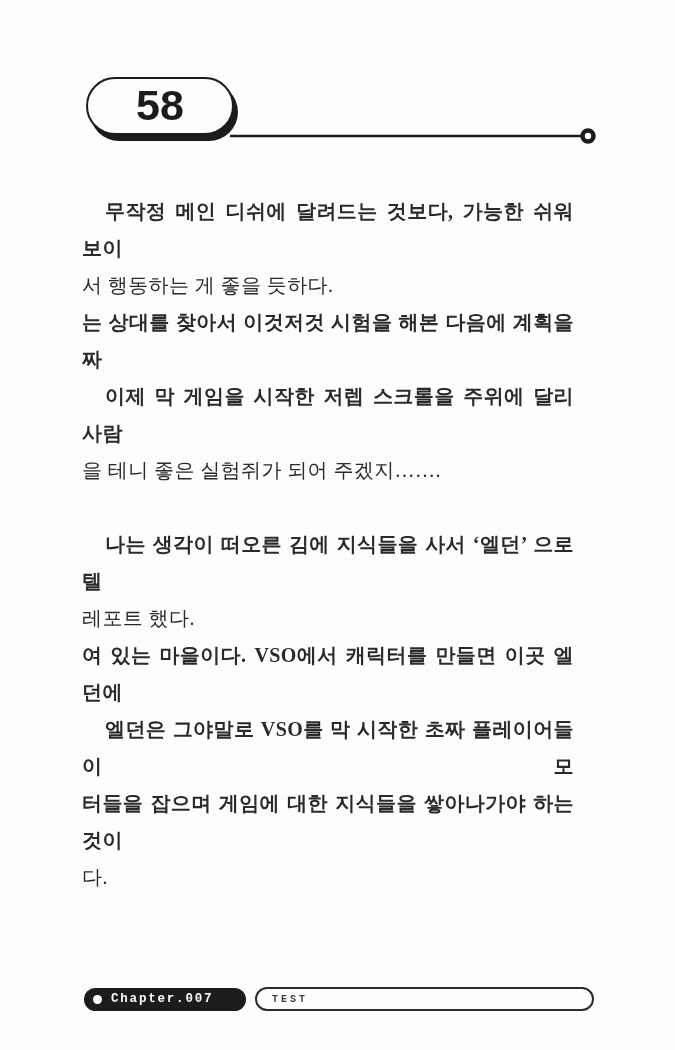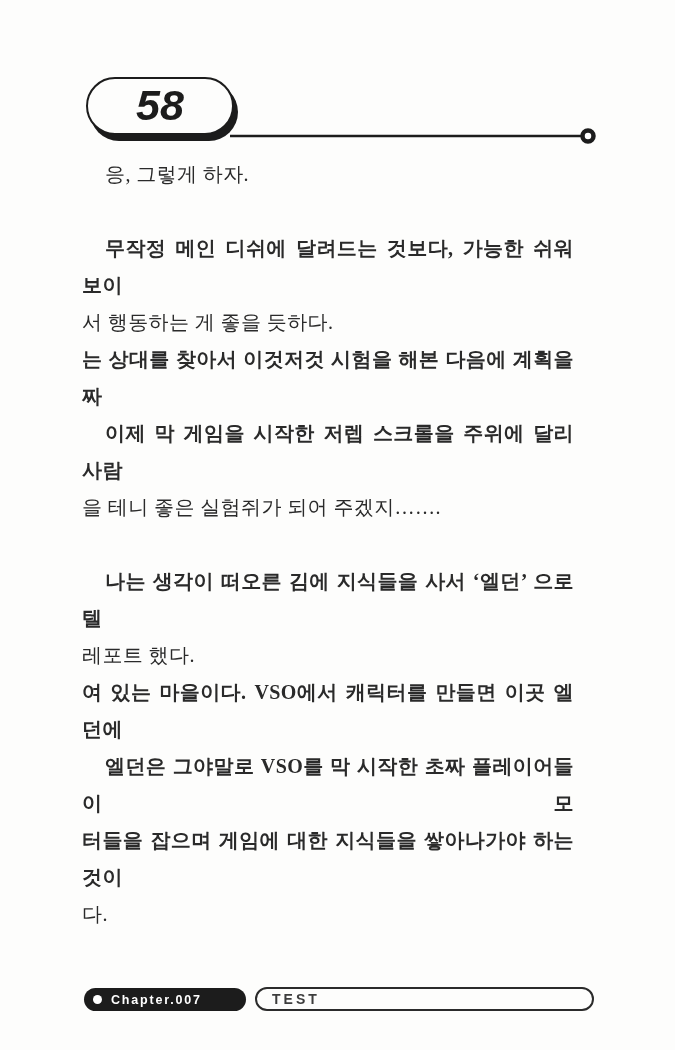--- a/index.html
+++ b/index.html
@@ -35,21 +35,20 @@
     border-radius: 29px;
     box-shadow: 4px 6px 0 var(--ink);
     display: flex;
     align-items: center;
     justify-content: center;
     z-index: 2;
   }
   .page-num {
     font-family: "Liberation Sans", "DejaVu Sans", sans-serif;
     font-weight: bold;
-    font-style: italic;
     font-size: 43px;
     letter-spacing: 0px;
     color: var(--ink);
     transform: translateY(-1px);
   }
 
   
   .text-body {
     position: absolute;
     left: 82px;
@@ -70,23 +69,23 @@
   .line.first { text-indent: 23px; }
 
   
   .footer {
     position: absolute;
     left: 84px;
     top: 987px;
     width: 510px;
     height: 24px;
     display: flex;
-    align-items: flex-end;
+    align-items: center;
     gap: 9px;
-    font-family: Liberation Sans, sans-serif;
+    font-family: Liberation Mono, monospace;
   }
   .chapter-pill {
     width: 162px;
     height: 23px;
     background: var(--ink);
     border-radius: 12px;
     display: flex;
     align-items: center;
     padding-left: 9px;
     flex: 0 0 auto;
@@ -111,42 +110,39 @@
     background: var(--paper);
     border: 2px solid #2b2b2b;
     border-radius: 13px;
     display: flex;
     align-items: center;
     padding-left: 15px;
   }
   .title-label {
     color: #3d3d3d;
     font-weight: bold;
-    font-size: 14px;
+    font-size: 10px;
     letter-spacing: 3px;
   }
 </style>
 </head>
 <body>
 
 <div class="page">
 
   <svg class="header-line-svg" viewBox="0 0 675 200" xmlns="http://www.w3.org/2000/svg">
     <line x1="230" y1="136" x2="588" y2="136" stroke="#1c1c1c" stroke-width="2.5"></line>
     <circle cx="588" cy="136" r="5.5" fill="#ffffff" stroke="#1c1c1c" stroke-width="4.5"></circle>
   </svg>
 
   <div class="page-num-box">
     <span class="page-num">58</span>
   </div>
 
   <div class="text-body">
-      <div class="para">
-        <div class="line first">응, 그렇게 하자.</div>
-      </div>
       <div class="para gap">
         <div class="line first fill">무작정 메인 디쉬에 달려드는 것보다, 가능한 쉬워 보이</div>
         <div class="line">서 행동하는 게 좋을 듯하다.</div>
         <div class="line fill">는 상대를 찾아서 이것저것 시험을 해본 다음에 계획을 짜</div>
       </div>
       <div class="para">
         <div class="line first fill">이제 막 게임을 시작한 저렙 스크롤을 주위에 달리 사람</div>
         <div class="line">을 테니 좋은 실험쥐가 되어 주겠지…….</div>
       </div>
       <div class="para gap">

